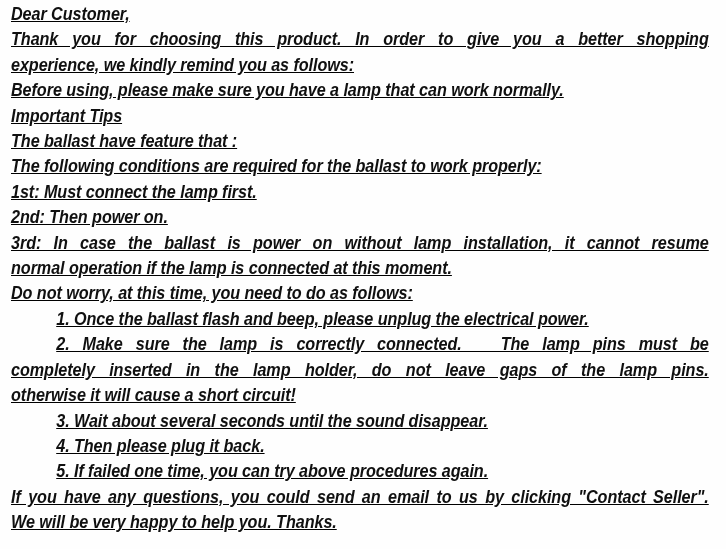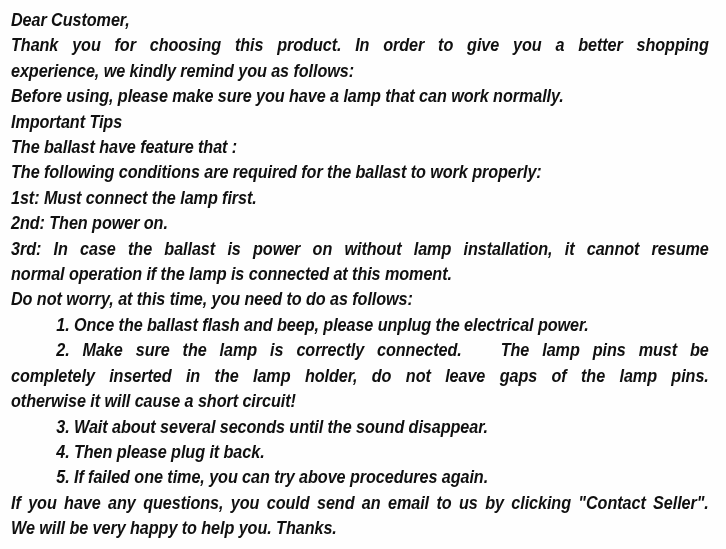--- a/index.html
+++ b/index.html
@@ -6,21 +6,22 @@
     margin: 0;
     padding: 0;
     background: #fefefe;
   }
   body {
     width: 726px;
     height: 549px;
     overflow: hidden;
   }
   .page {
-    padding: 7px 0 0 11px;
+    padding: 1px 0 0 11px;
+    text-decoration: underline;
   }
   .text-block {
     width: 818px;
     transform: scaleX(0.853);
     transform-origin: 0 0;
     font-family: "Liberation Sans", sans-serif;
     font-style: italic;
     font-weight: 700;
     font-size: 19px;
     line-height: 25.4px;

